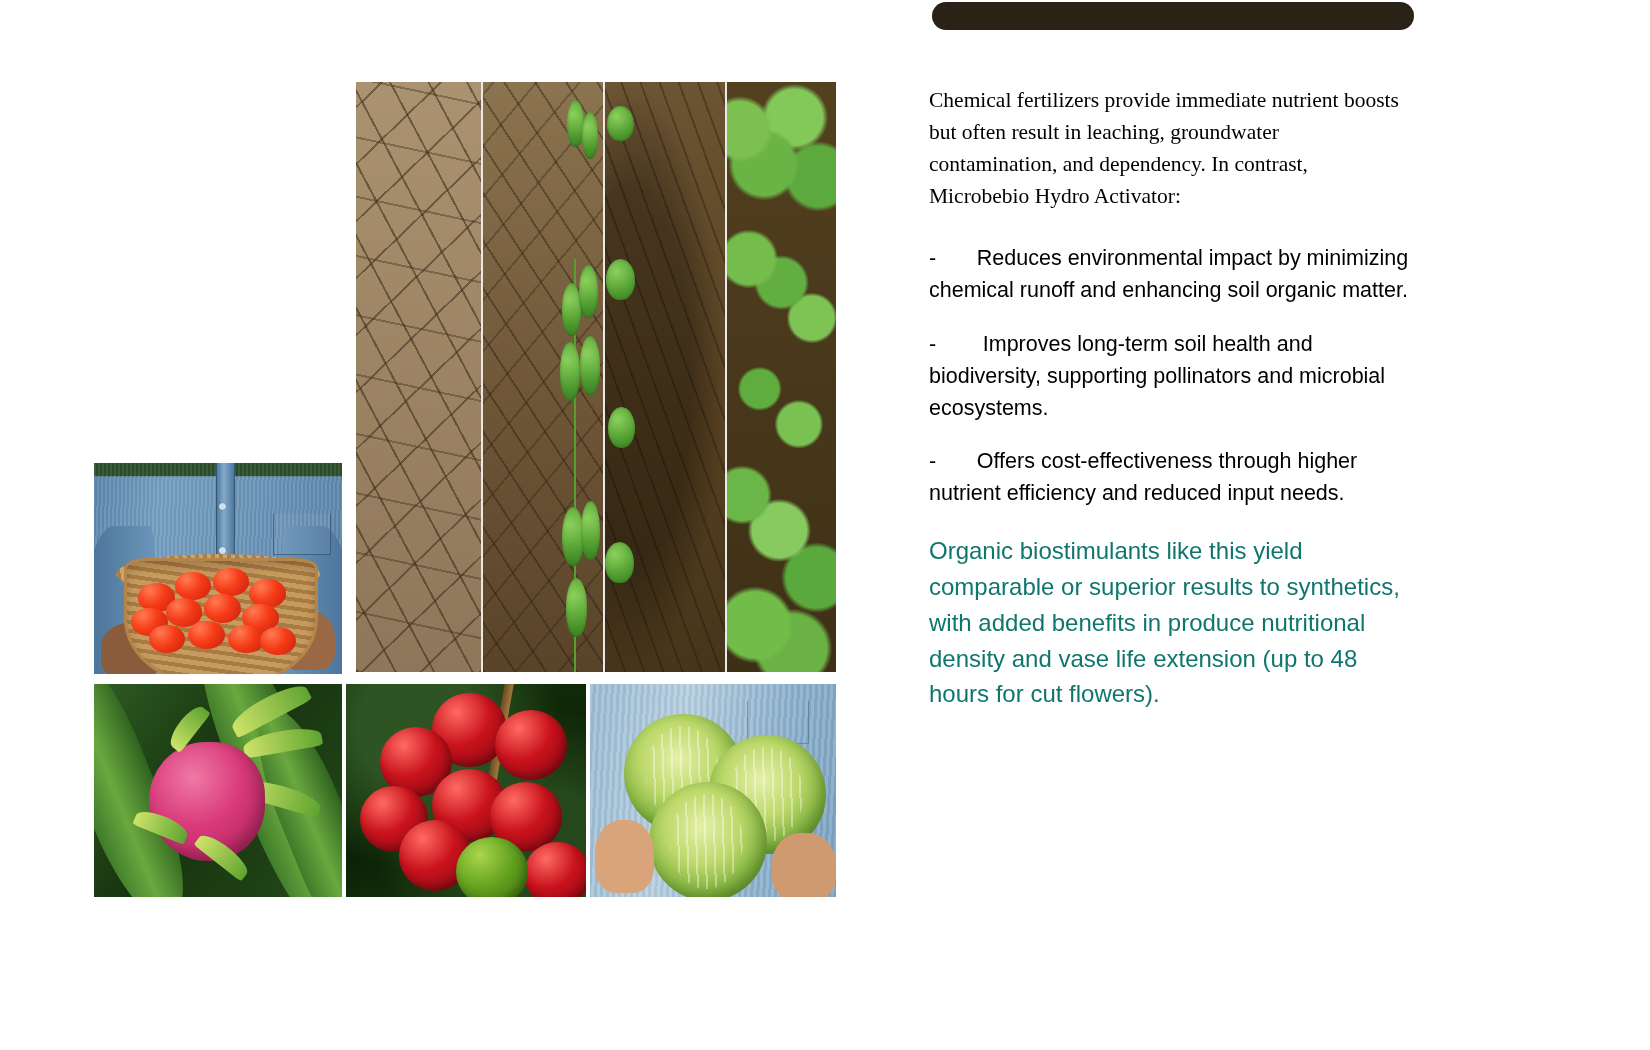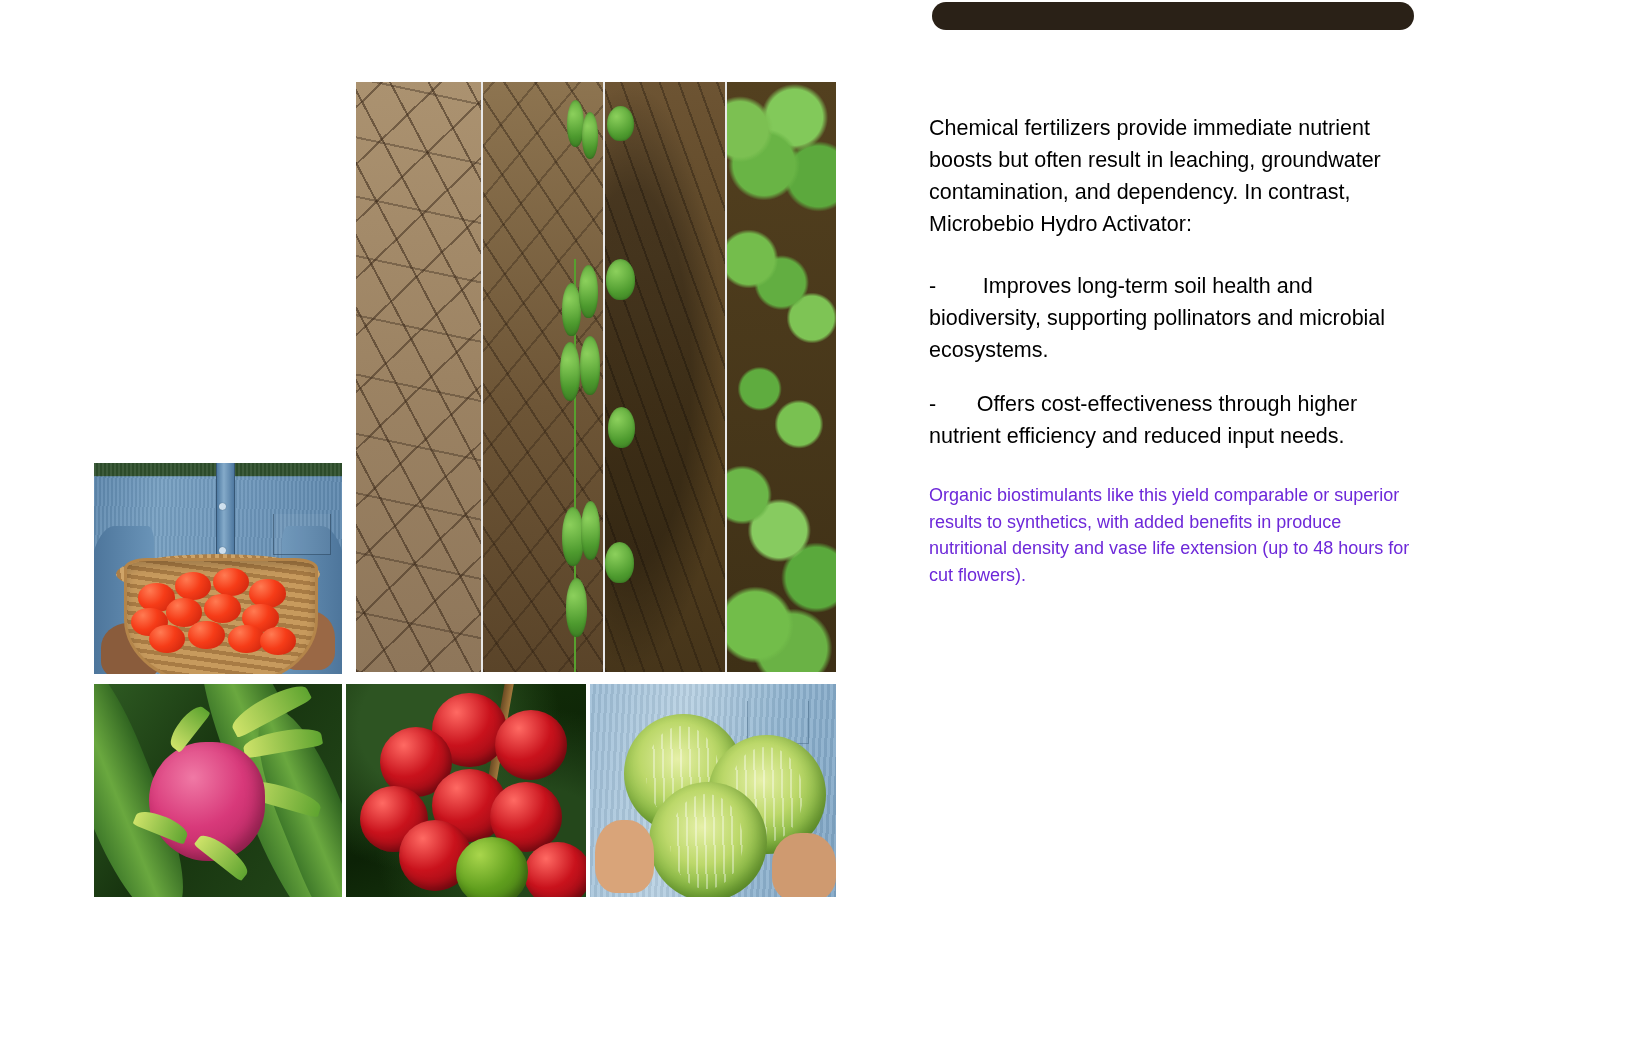--- a/index.html
+++ b/index.html
@@ -17,29 +17,30 @@
   }
   .textcol{
     position:absolute;left:929px;top:60px;width:481px;height:900px;
     overflow:hidden;
   }
   .heading{
     font-size:40px;font-weight:bold;line-height:1.22;color:#000;
     letter-spacing:-0.3px;margin:0 0 0 0;white-space:pre-line;
   }
   .para{
-    font-size:21.5px;line-height:1.49;color:#000;margin-top:52px;
+    font-size:21.5px;line-height:1.49;color:#000;margin-top:24px;
     white-space:pre-wrap;
+    font-family:Liberation Serif, serif;
   }
   .bullets{
     font-size:21.5px;line-height:1.49;color:#000;margin-top:30px;
   }
   .bullet{white-space:pre-wrap;}
   .closing{
-    font-size:18px;line-height:1.49;color:#6d28d9;margin-top:30px;
+    font-size:24px;line-height:1.49;color:#0f766e;margin-top:24px;
     white-space:pre-wrap;
   }
 
   
   .ph{position:absolute;overflow:hidden;}
 
   
   #ph-tomato{left:94px;top:463px;width:248px;height:211px;}
   .denim{position:absolute;inset:0;
     background:
@@ -236,19 +237,20 @@
     <div class="cab" style="left:14%;top:14%;width:48%;height:56%"></div>
     <div class="cab" style="left:48%;top:24%;width:48%;height:56%"></div>
     <div class="cab" style="left:24%;top:46%;width:48%;height:56%"></div>
     <div class="cb-hand-l"></div>
     <div class="cb-hand-r"></div>
   </div>
 
   <div class="textcol">
     <p class="para">Chemical fertilizers provide immediate nutrient boosts but often result in leaching, groundwater contamination, and dependency. In contrast, Microbebio Hydro Activator:</p>
     <div class="bullets">
+      <p class="bullet">-	Reduces environmental impact by minimizing chemical runoff and enhancing soil organic matter.</p>
       <p class="bullet">-	 Improves long-term soil health and biodiversity, supporting pollinators and microbial ecosystems.</p>
       <p class="bullet">-	Offers cost-effectiveness through higher nutrient efficiency and reduced input needs.</p>
     </div>
     <p class="closing">Organic biostimulants like this yield comparable or superior results to synthetics, with added benefits in produce nutritional density and vase life extension (up to 48 hours for cut flowers).</p>
   </div>
 
 </div>
 
 </body></html>

